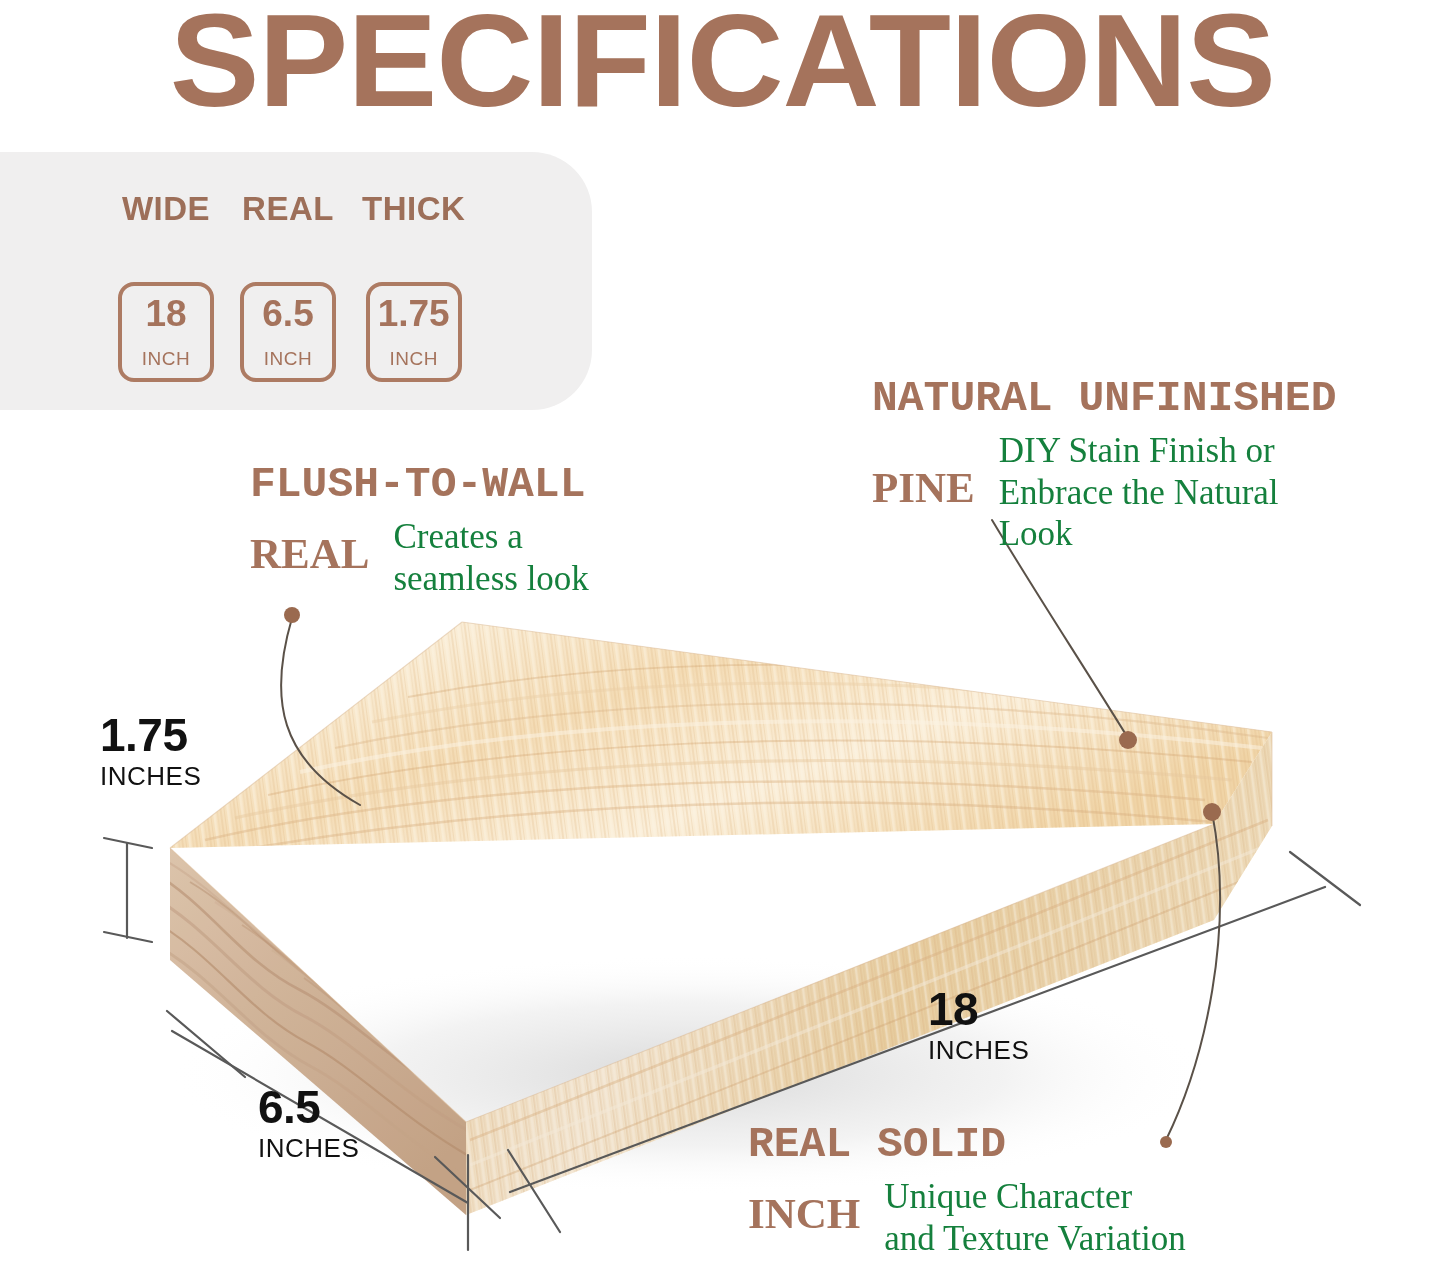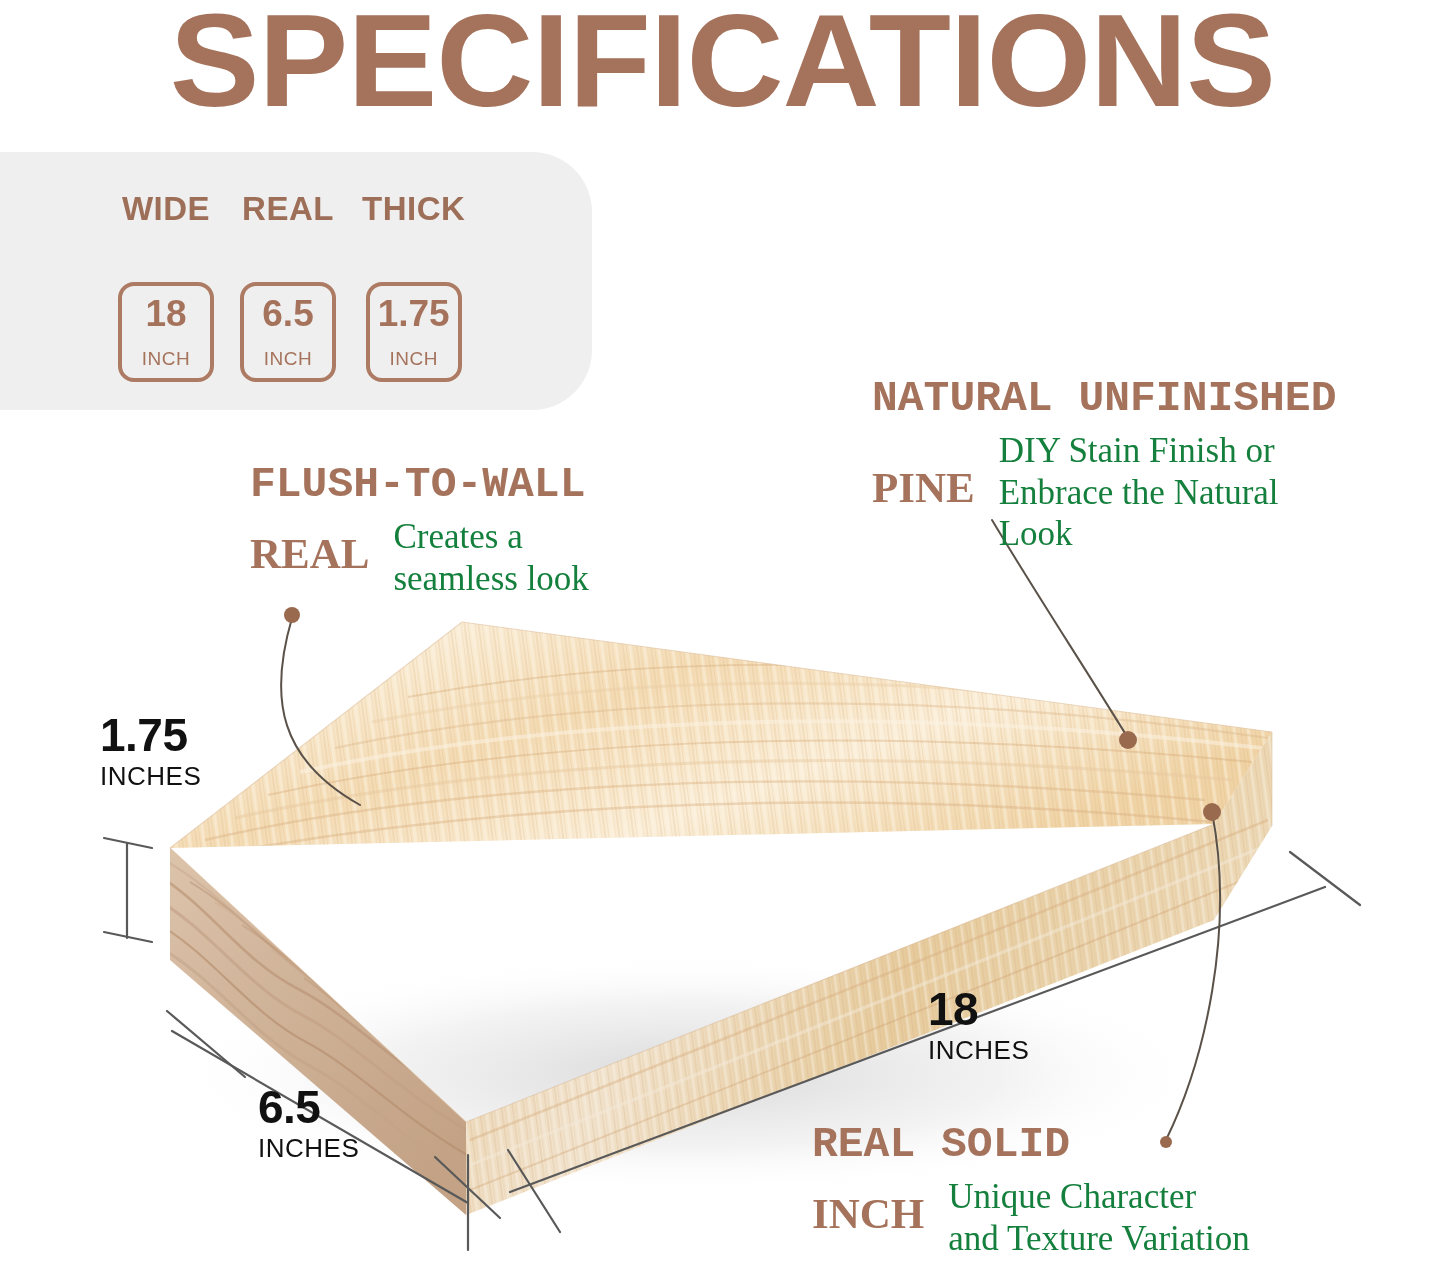--- a/index.html
+++ b/index.html
@@ -50,21 +50,21 @@
     background:transparent;
   }
   .spec-value{font-size:37px;font-weight:700;color:#a5735c;line-height:1;}
   .spec-unit{font-size:19px;font-weight:400;color:#a5735c;margin-top:16px;letter-spacing:.5px;}
 
   
   .feature{position:absolute;}
 
   #feature-flush{left:250px;top:462px;width:520px;}
   #feature-pine{left:872px;top:376px;width:572px;}
-  #feature-solid{left:812px;top:1122px;width:620px;}
+  #feature-solid{left:748px;top:1122px;width:620px;}
 
   .f-line1{display:block;font-family:Liberation Mono, monospace;}
   .f-line2{display:flex;align-items:center;gap:24px;font-family:Liberation Serif, serif;}
   .f-word{font-size:43px;font-weight:700;color:#a5735c;line-height:1.08;white-space:nowrap;}
   .f-body{font-size:35px;font-weight:400;color:#15803d;line-height:1.18;padding-top:8px;}
 
   
   .dim{position:absolute;color:#111;}
   .dim .dnum{font-size:46px;font-weight:700;line-height:1;letter-spacing:-.5px;}
   .dim .dunit{font-size:26px;font-weight:400;line-height:1;letter-spacing:.5px;margin-top:5px;}

